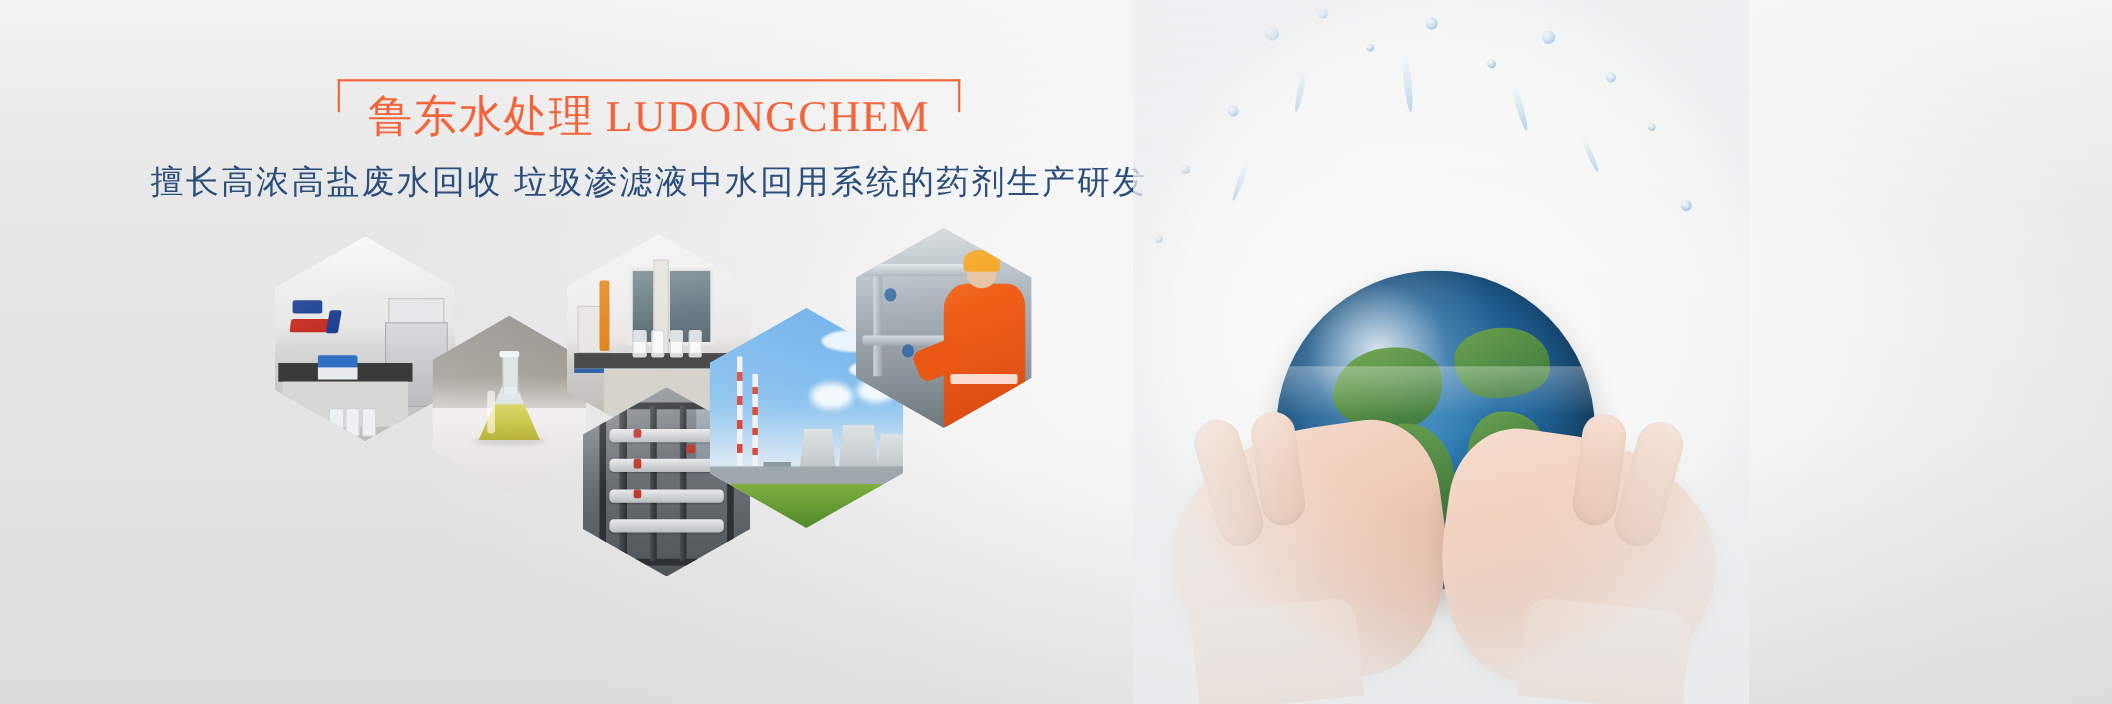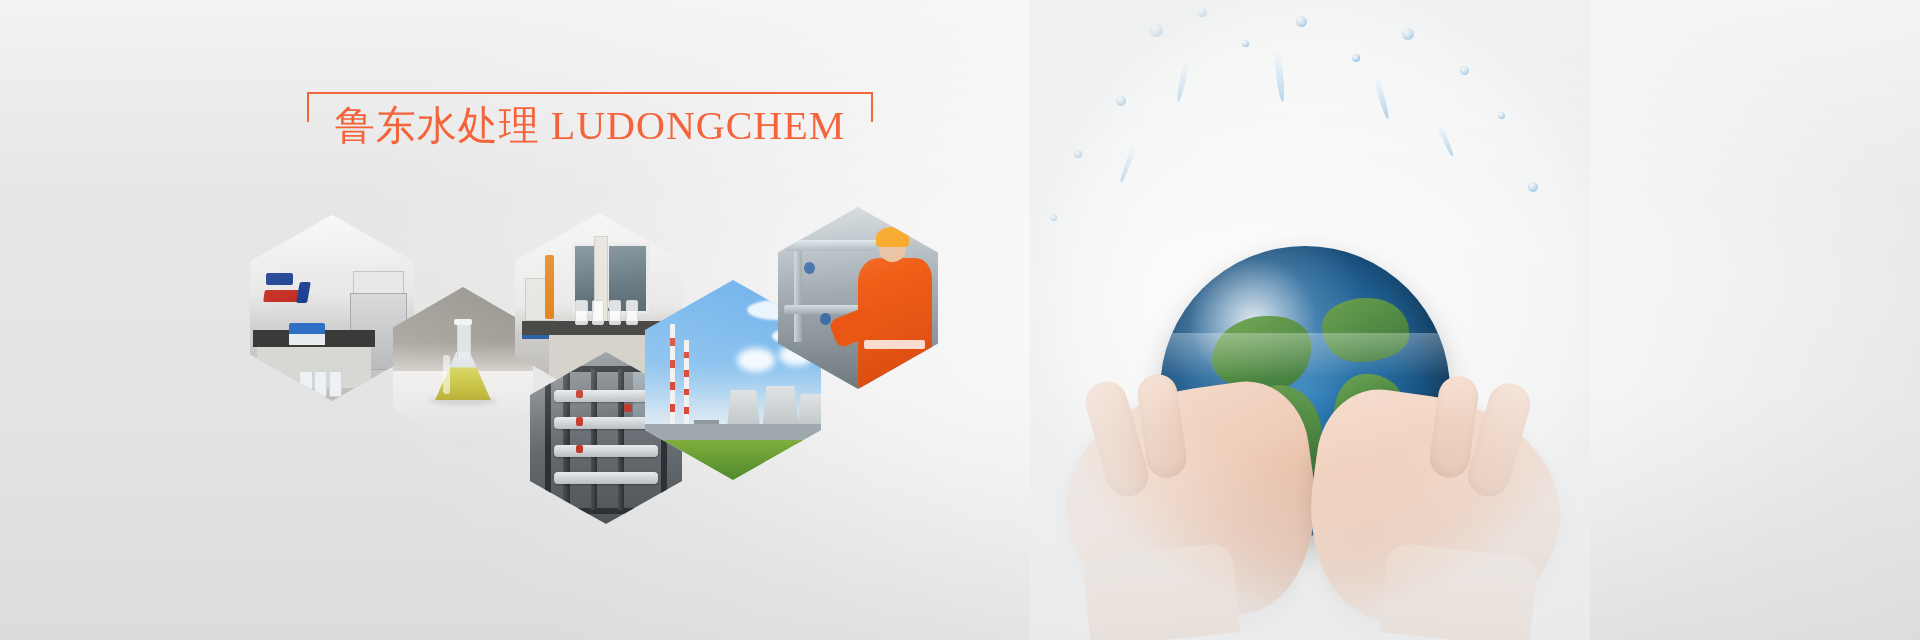--- a/index.html
+++ b/index.html
@@ -15,21 +15,21 @@
       radial-gradient(ellipse 900px 520px at 1250px 300px,#fdfdfd 0%,#f4f4f4 45%,#e9e9e9 75%,#e4e4e4 100%),
       linear-gradient(100deg,#e6e6e6 0%,#ededed 28%,#f2f2f2 55%,#e9e9e9 80%,#e3e3e3 100%);
   }
   .bg-sheen{
     position:absolute;inset:0;
     background:linear-gradient(180deg,rgba(255,255,255,.55) 0%,rgba(255,255,255,.10) 30%,rgba(255,255,255,0) 60%,rgba(0,0,0,.035) 100%);
     pointer-events:none;
   }
 
   
-  .headline{position:absolute;left:0;top:104px;width:1180px;text-align:center;}
+  .headline{position:absolute;left:0;top:84px;width:1180px;text-align:center;}
   .title-wrap{position:relative;display:inline-block;padding:0 26px;}
   .title{
     font-family:"Liberation Serif","DejaVu Serif",serif;
     font-size:40px;line-height:1.12;color:#f4633a;letter-spacing:1px;
     white-space:nowrap;font-weight:400;
   }
   .title-rule{
     position:absolute;left:-2px;right:-2px;top:-12px;height:2px;background:#f4633a;
   }
   .title-tick-l,.title-tick-r{position:absolute;top:-12px;width:2px;height:30px;background:#f4633a;}
@@ -185,20 +185,21 @@
 <div class="banner">
   <div class="bg-sheen"></div>
 
   <div class="headline">
     <div class="title-wrap">
       <div class="title-rule"></div>
       <div class="title-tick-l"></div>
       <div class="title-tick-r"></div>
       <div class="title">鲁东水处理 LUDONGCHEM</div>
     </div>
+    <div class="subtitle">擅长高浓高盐废水回收  垃圾渗滤液中水回用系统的药剂生产研发</div>
   </div>
 
   <div class="hexes">
 
     <div class="hex" style="left:20px;top:0px;width:164px;height:186px;">
       <div class="inner sc-lab1">
         <div class="ceil"></div>
         <div class="cab2"></div>
         <div class="cab"></div>
         <div class="bench"></div>

